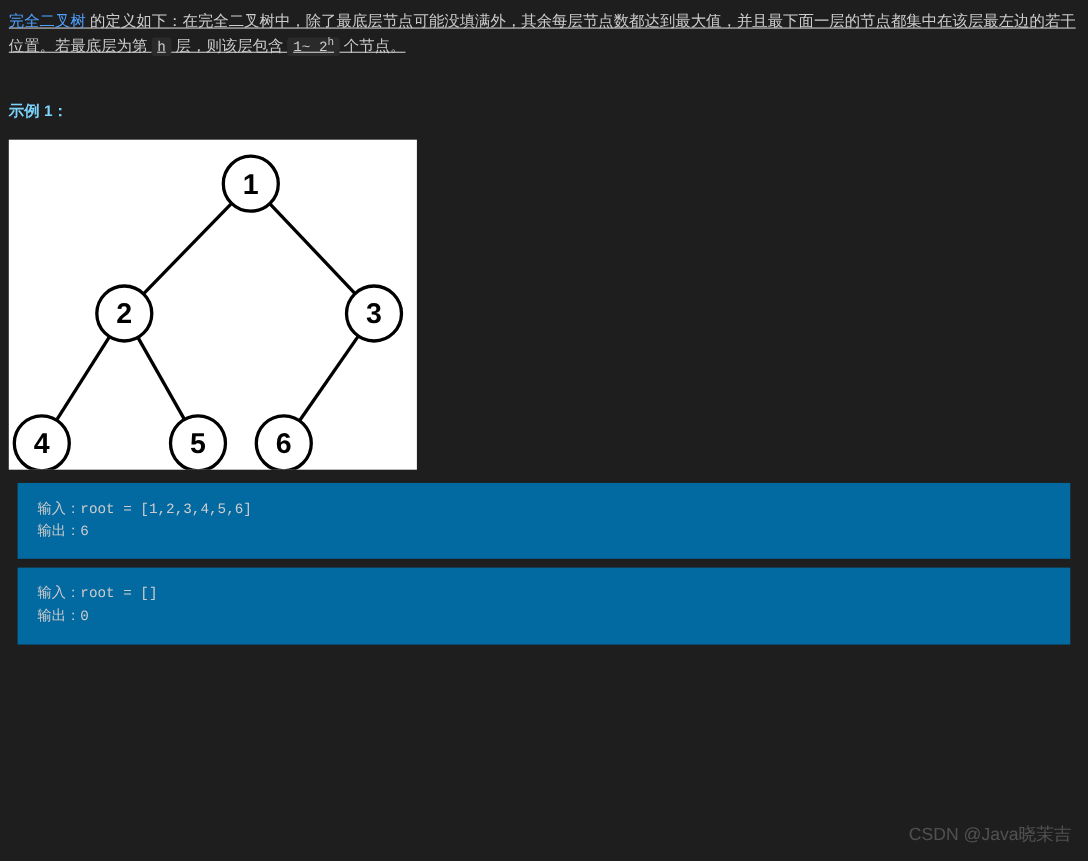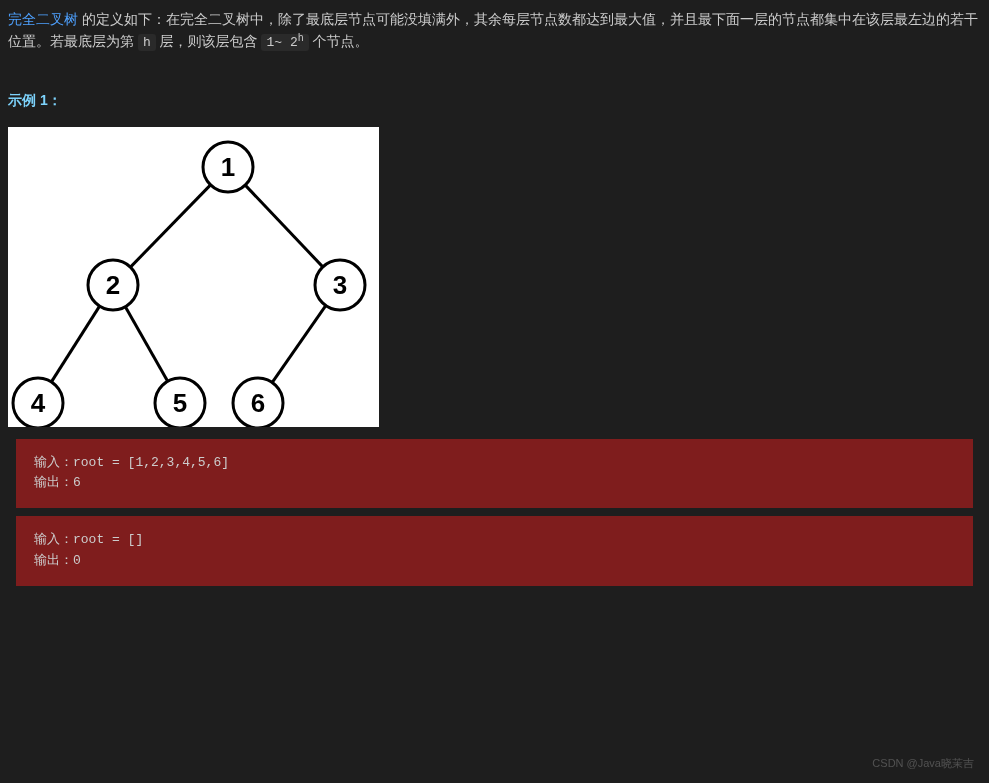--- a/index.html
+++ b/index.html
@@ -19,20 +19,21 @@
     }
     .link {
       color: #4ea1ff;
       text-decoration: none;
     }
     .content {
       padding: 8px;
     }
     .definition {
       margin-bottom: 35px;
+      text-decoration: underline;
     }
     .inline-code {
       background: #2a2a2a;
       padding: 1px 5px;
       border-radius: 3px;
       font-family: Consolas, "Courier New", monospace;
       font-size: 13px;
     }
     .inline-code sup {
       font-size: 10px;
@@ -44,36 +45,36 @@
       margin-bottom: 15px;
     }
     .tree-box {
       background: #ffffff;
       width: 371px;
       height: 300px;
       margin-bottom: 12px;
       position: relative;
     }
     .code-block {
-      background: #7f1d1d;
+      background: #0369a1;
       padding: 14px 18px;
       font-family: Consolas, "Courier New", monospace;
       font-size: 13px;
       color: #cccccc;
       white-space: pre;
       margin-bottom: 8px;
       margin-left: 8px;
       margin-right: 8px;
     }
     .watermark {
       position: absolute;
       bottom: 10px;
       right: 15px;
       color: rgba(200,200,200,0.3);
-      font-size: 11px;
+      font-size: 16px;
       pointer-events: none;
     }
     .tree-svg circle {
       fill: #ffffff;
       stroke: #000000;
       stroke-width: 3;
     }
     .tree-svg line {
       stroke: #000000;
       stroke-width: 3;

